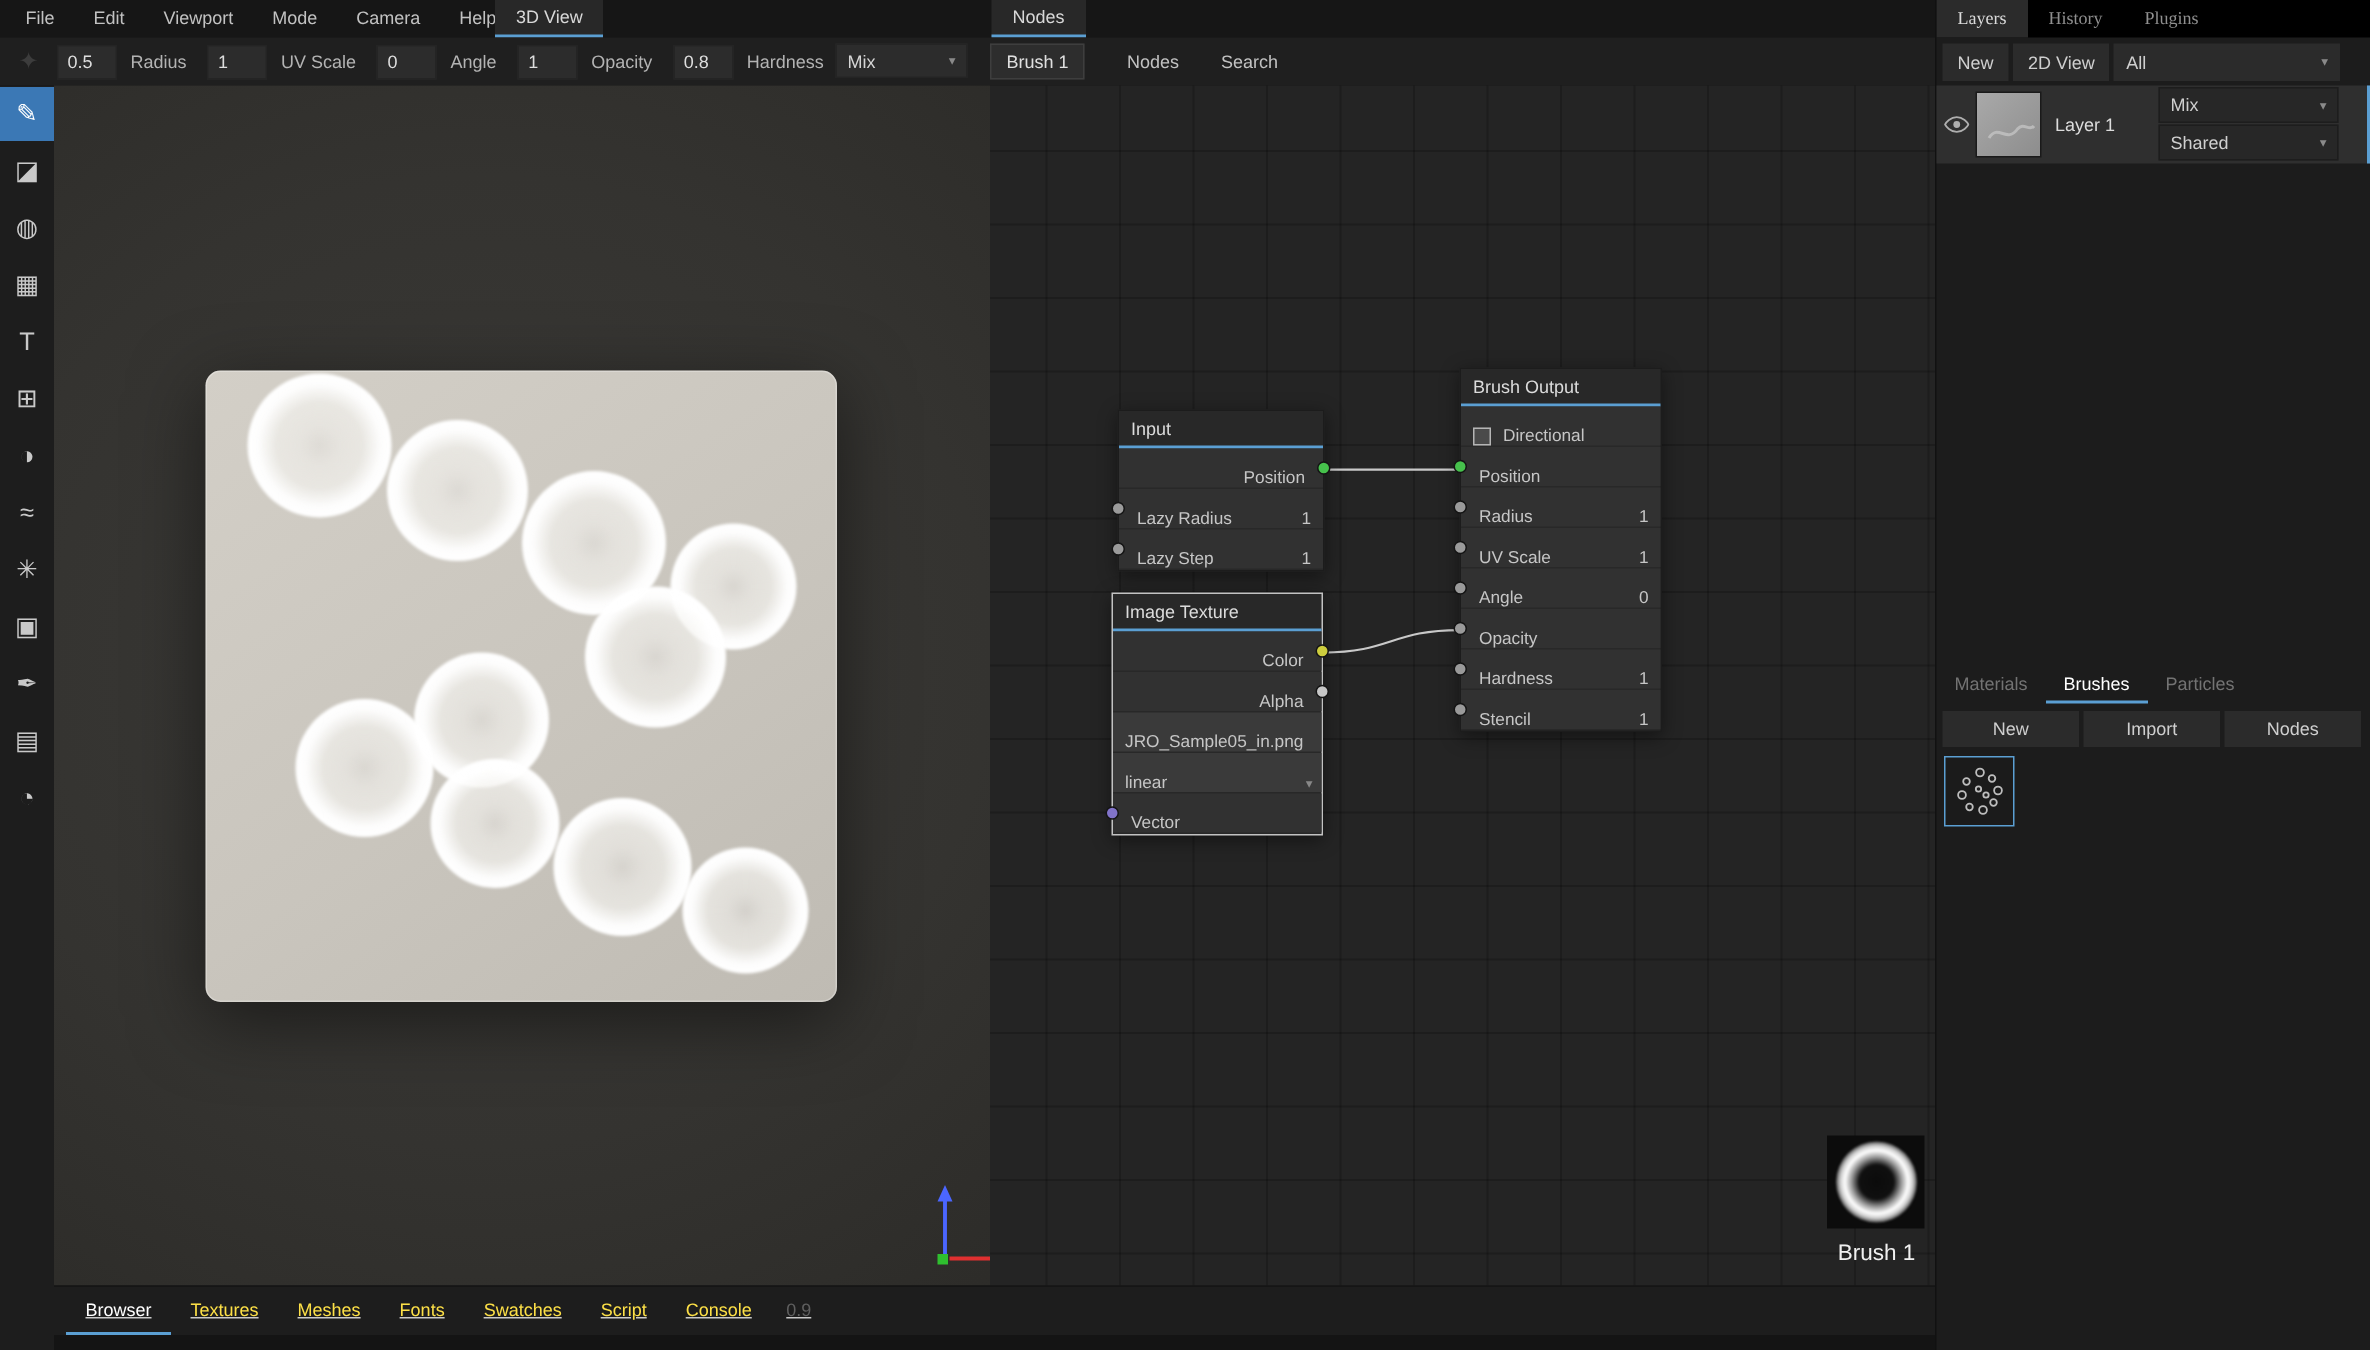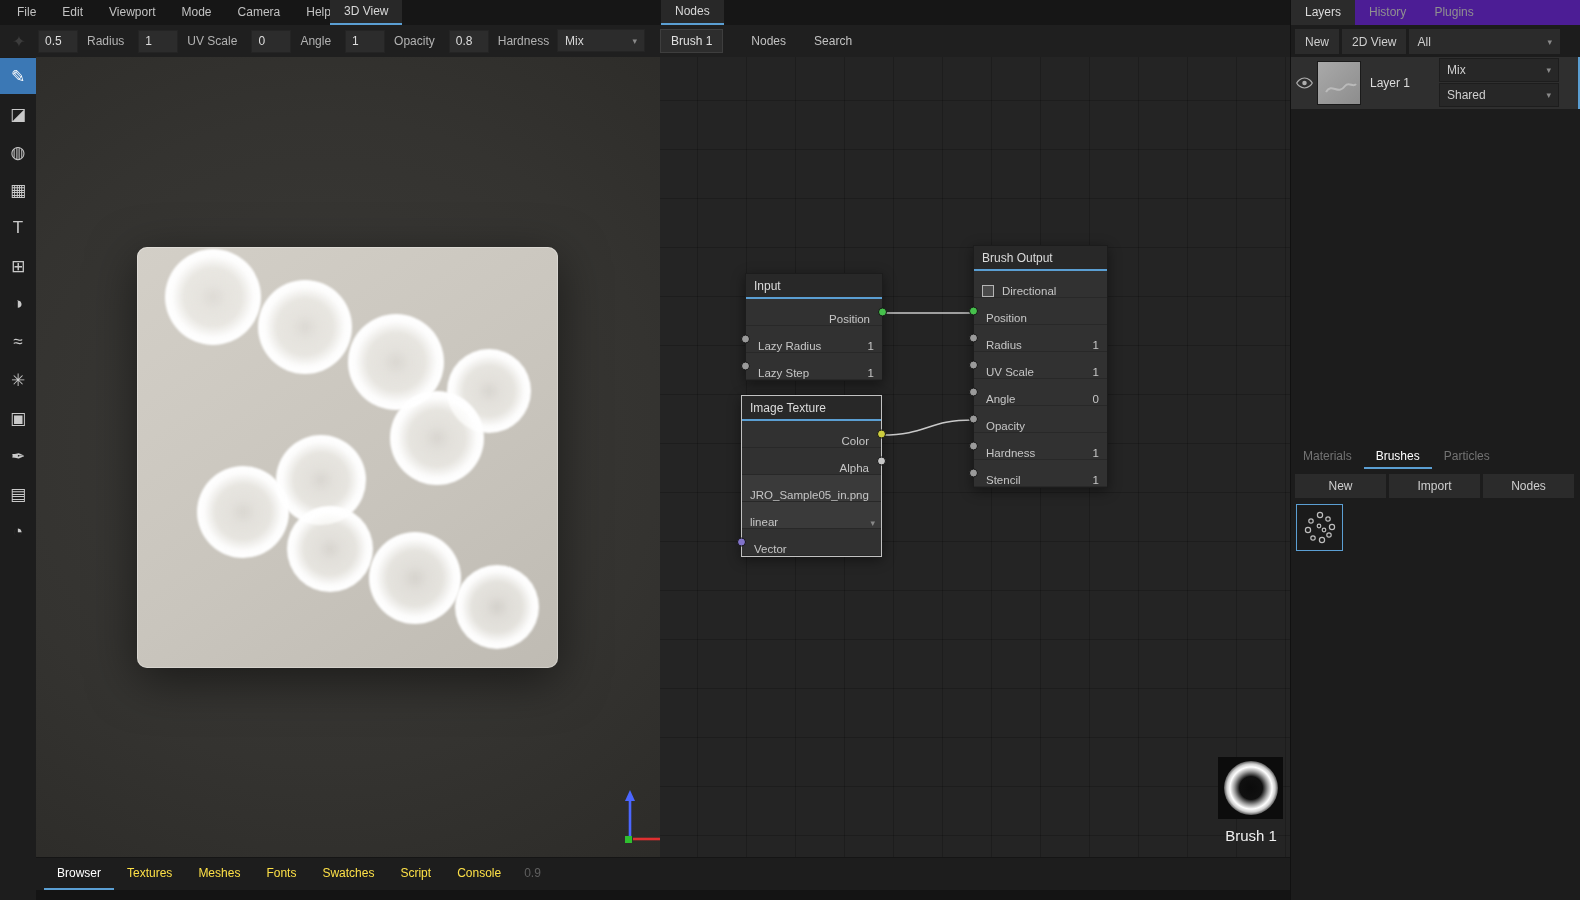--- a/index.html
+++ b/index.html
@@ -108,21 +108,21 @@
     display:flex;align-items:center;justify-content:center;}
   .brush-ring{width:54px;height:54px;border-radius:50%;
     background:radial-gradient(circle,#0b0b0b 0%,#101010 30%,#9f9f9f 44%,#ffffff 55%,#cfcfcf 63%,#262626 74%,#0e0e0e 85%);
     filter:blur(0.6px);}
   .brush-preview-label{position:absolute;left:544px;top:770px;width:94px;text-align:center;
     color:#f0f0f0;font-size:15px;}
 
   
   .rpanel{position:absolute;left:1290px;top:0;width:290px;height:900px;background:#1c1c1c;
     border-left:1px solid #111;}
-  .ptabs{height:25px;background:#4c1d95;display:flex;}
+  .ptabs{height:25px;background:#000000;display:flex;font-family:Liberation Serif, serif;}
   .ptab{padding:0 14px;line-height:25px;color:#909090;}
   .ptab.active{background:#2b2b2b;color:#dcdcdc;}
   .pbuttons{position:absolute;left:4px;top:29px;right:4px;height:25px;display:flex;}
   .pbtn{height:25px;background:#2b2b2b;color:#cfcfcf;display:flex;align-items:center;
     justify-content:center;margin-right:3px;padding:0 10px;}
   .pbtn.grow{flex:1;justify-content:space-between;margin-right:16px;padding:0 8px;}
   .layer-row{position:absolute;left:0;top:57px;width:290px;height:52px;background:#2f2f2f;
     display:flex;align-items:center;}
   .eye{width:26px;display:flex;justify-content:center;}
   .layer-thumb{width:44px;height:44px;background:linear-gradient(135deg,#a9a9a9,#8d8d8d);
@@ -138,21 +138,21 @@
   .atab{padding:0 12px;line-height:22px;color:#737373;}
   .atab.active{color:#fff;border-bottom:2px solid var(--accent);}
   .abuttons{display:flex;margin:5px 4px 0 4px;}
   .abtn{height:24px;background:#2b2b2b;color:#cfcfcf;display:flex;align-items:center;
     justify-content:center;margin-right:3px;flex:1;}
   .brush-thumb{margin:6px 0 0 5px;width:47px;height:47px;background:#1b1b1b;
     border:1px solid var(--accent);display:flex;align-items:center;justify-content:center;}
 
   
   .statusbar{position:absolute;left:36px;top:857px;width:1254px;height:33px;background:#1d1d1d;
-    border-top:1px solid #151515;display:flex;align-items:stretch;padding-left:8px;}
+    border-top:1px solid #151515;display:flex;align-items:stretch;padding-left:8px;text-decoration:underline;}
   .stab{padding:0 13px;line-height:31px;color:#fde047;}
   .stab.active{color:#fff;border-bottom:2px solid var(--accent);}
   .version{line-height:31px;color:#5f5f5f;padding:0 10px;}
 </style>
 </head>
 <body>
 
 <div id="app">
 
   <div class="topbar">

